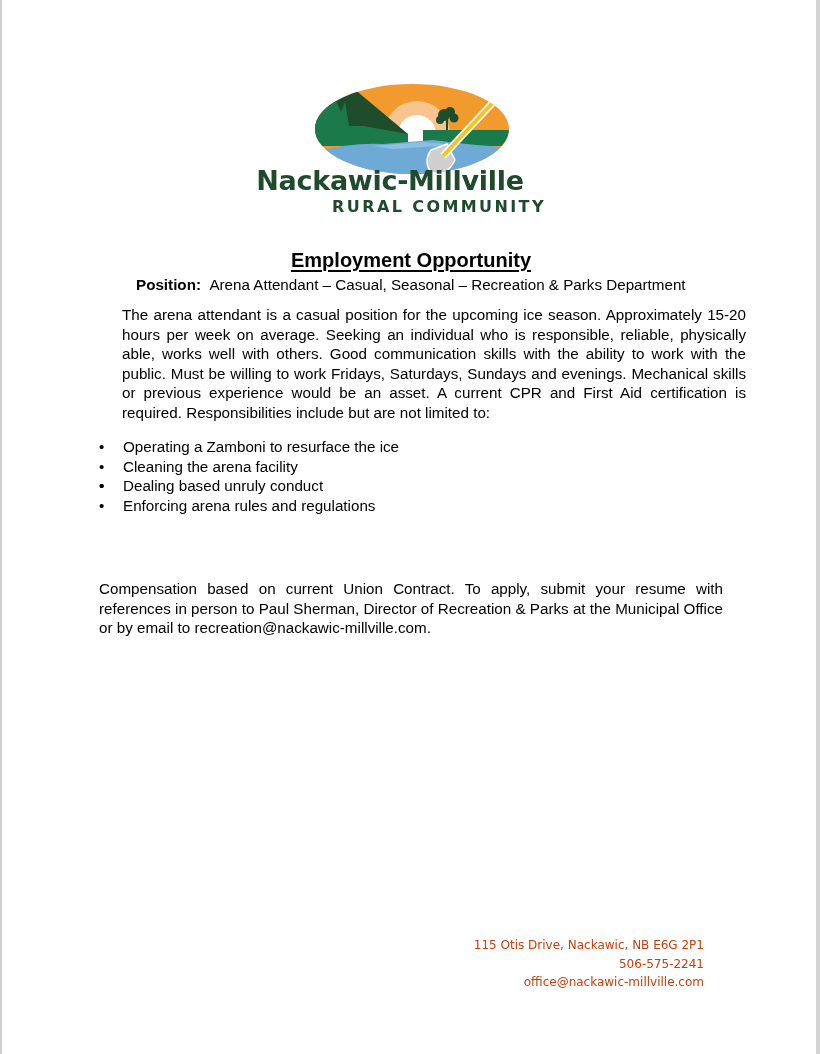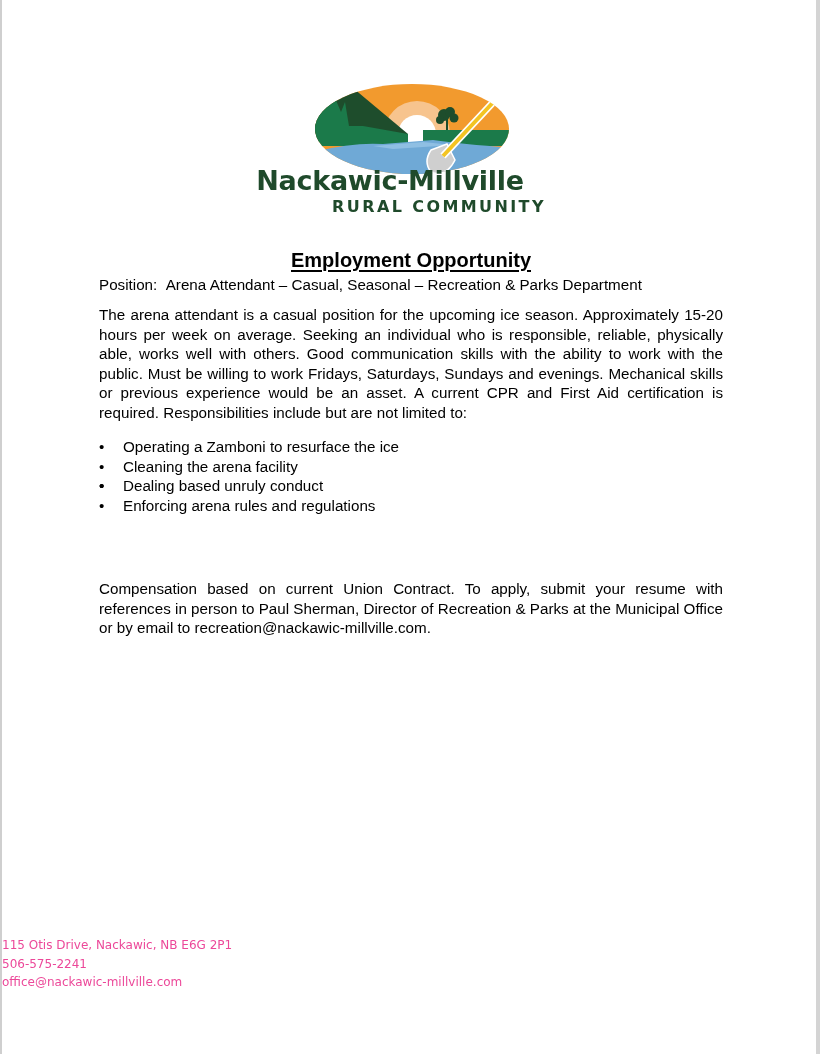--- a/index.html
+++ b/index.html
@@ -78,24 +78,25 @@
       line-height: 26px;
     }
     .content {
       position: absolute;
       left: 97px;
       width: 624px;
       font-size: 15.2px;
       line-height: 19.6px;
     }
     .position-line { top: 275px; }
-    .position-label { font-weight: normal; }
+    .position-label { font-weight: bold; margin-left: 37px; }
     .description {
       top: 305px;
       text-align: justify;
+      margin-left: 23px;
     }
     .bullets {
       top: 437px;
       margin: 0;
       padding: 0;
       list-style: none;
     }
     .bullets li {
       position: relative;
       padding-left: 24px;
@@ -109,25 +110,25 @@
     .compensation {
       top: 554px;
       text-align: justify;
       margin-top: 25px;
     }
     .footer {
       position: absolute;
       left: 0;
       width: 702px;
       top: 936px;
-      text-align: left;
+      text-align: right;
       font-family: "DejaVu Sans", sans-serif;
       font-size: 12px;
       line-height: 18.5px;
-      color: #ec4899;
+      color: #c2410c;
     }
   </style>
 </head>
 <body>
 
 <div class="page">
 
   <svg class="logo" viewBox="0 0 198 95">
     <defs>
       <clipPath id="ovalClip">

